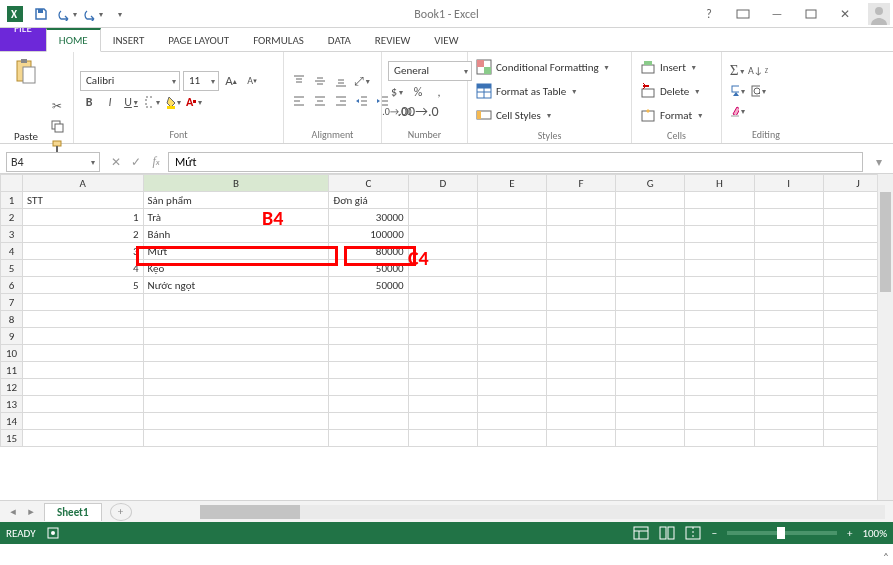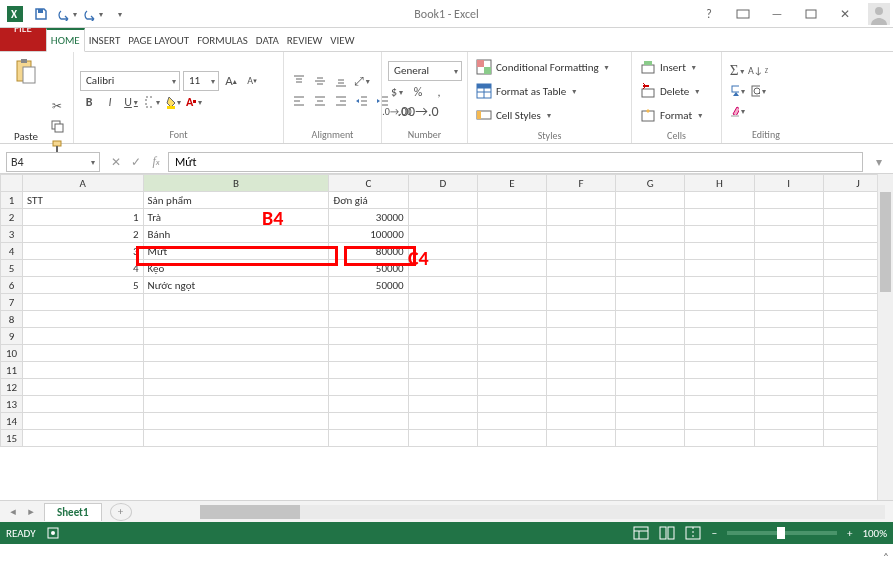--- a/index.html
+++ b/index.html
@@ -9,22 +9,22 @@
   .titlebar { height: 28px; background: #fff; display: flex; align-items: center; border-bottom: 1px solid #d4d4d4; position: relative; }
   .qat { display: flex; align-items: center; gap: 4px; padding-left: 4px; }
   .qat-icon { width: 22px; height: 22px; display: flex; align-items: center; justify-content: center; color: #666; }
   .qat-icon.excel { color: #217346; font-weight: bold; font-size: 15px; }
   .titlebar-title { position: absolute; left: 50%; transform: translateX(-50%); color: #777; font-size: 12px; }
   .titlebar-right { position: absolute; right: 0; display: flex; align-items: center; gap: 6px; height: 100%; }
   .win-btn { width: 28px; height: 24px; display: flex; align-items: center; justify-content: center; color: #666; }
 
   
   .tabs { height: 24px; background: #fff; display: flex; align-items: flex-end; padding-left: 0; border-bottom: 1px solid #d4d4d4; }
-  .tab { padding: 4px 4px; font-size: 11px; color: #444; text-transform: uppercase; }
-  .tab.file { background: #b91c1c; color: #fff; padding: 16px 14px; text-align: right; }
+  .tab { padding: 4px 12px; font-size: 11px; color: #444; text-transform: uppercase; }
+  .tab.file { background: #6d28d9; color: #fff; padding: 16px 14px; text-align: right; }
   .tab.active { border: 1px solid #d4d4d4; border-bottom: 1px solid #fff; border-top: 2px solid #217346; margin-bottom: -1px; background: #fff; color: #217346; }
 
   
   .ribbon { height: 92px; background: #fff; display: flex; border-bottom: 1px solid #d4d4d4; }
   .group { border-right: 1px solid #e0e0e0; padding: 4px 6px 2px 6px; display: flex; flex-direction: column; position: relative; }
   .group-body { flex: 1; display: flex; align-items: center; }
   .group-body.col { flex-direction: column; align-items: flex-start; justify-content: center; gap: 2px; }
   .group-label { text-align: center; font-size: 10px; color: #777; padding-top: 3px; position: relative; }
   .btn-lg { width: 40px; display: flex; flex-direction: column; align-items: center; gap: 42px; }
   .btn-lg .ic { width: 30px; height: 32px; display:flex; align-items:center; justify-content:center; }
@@ -303,21 +303,21 @@
               <path d="M1 5l3 2-3 2z" fill="#3b72b5"></path>
             </svg>
           </div>
       </div>
     </div>
     <div class="group-label">Alignment</div>
   </div>
 
   <div class="group" style="width:86px;">
     <div class="group-body col">
-      <div class="combo" style="width:74px;">
+      <div class="combo" style="width:84px;">
           <span>General</span>
           <span class="dd">▾</span>
         </div>
       <div class="row">
         <div class="mini">$<span class="dd">▾</span></div>
         <div class="mini">%</div>
         <div class="mini">,</div>
       </div>
       <div class="row">
         <div class="mini" style="font-size:10px;">.0→.00</div>

